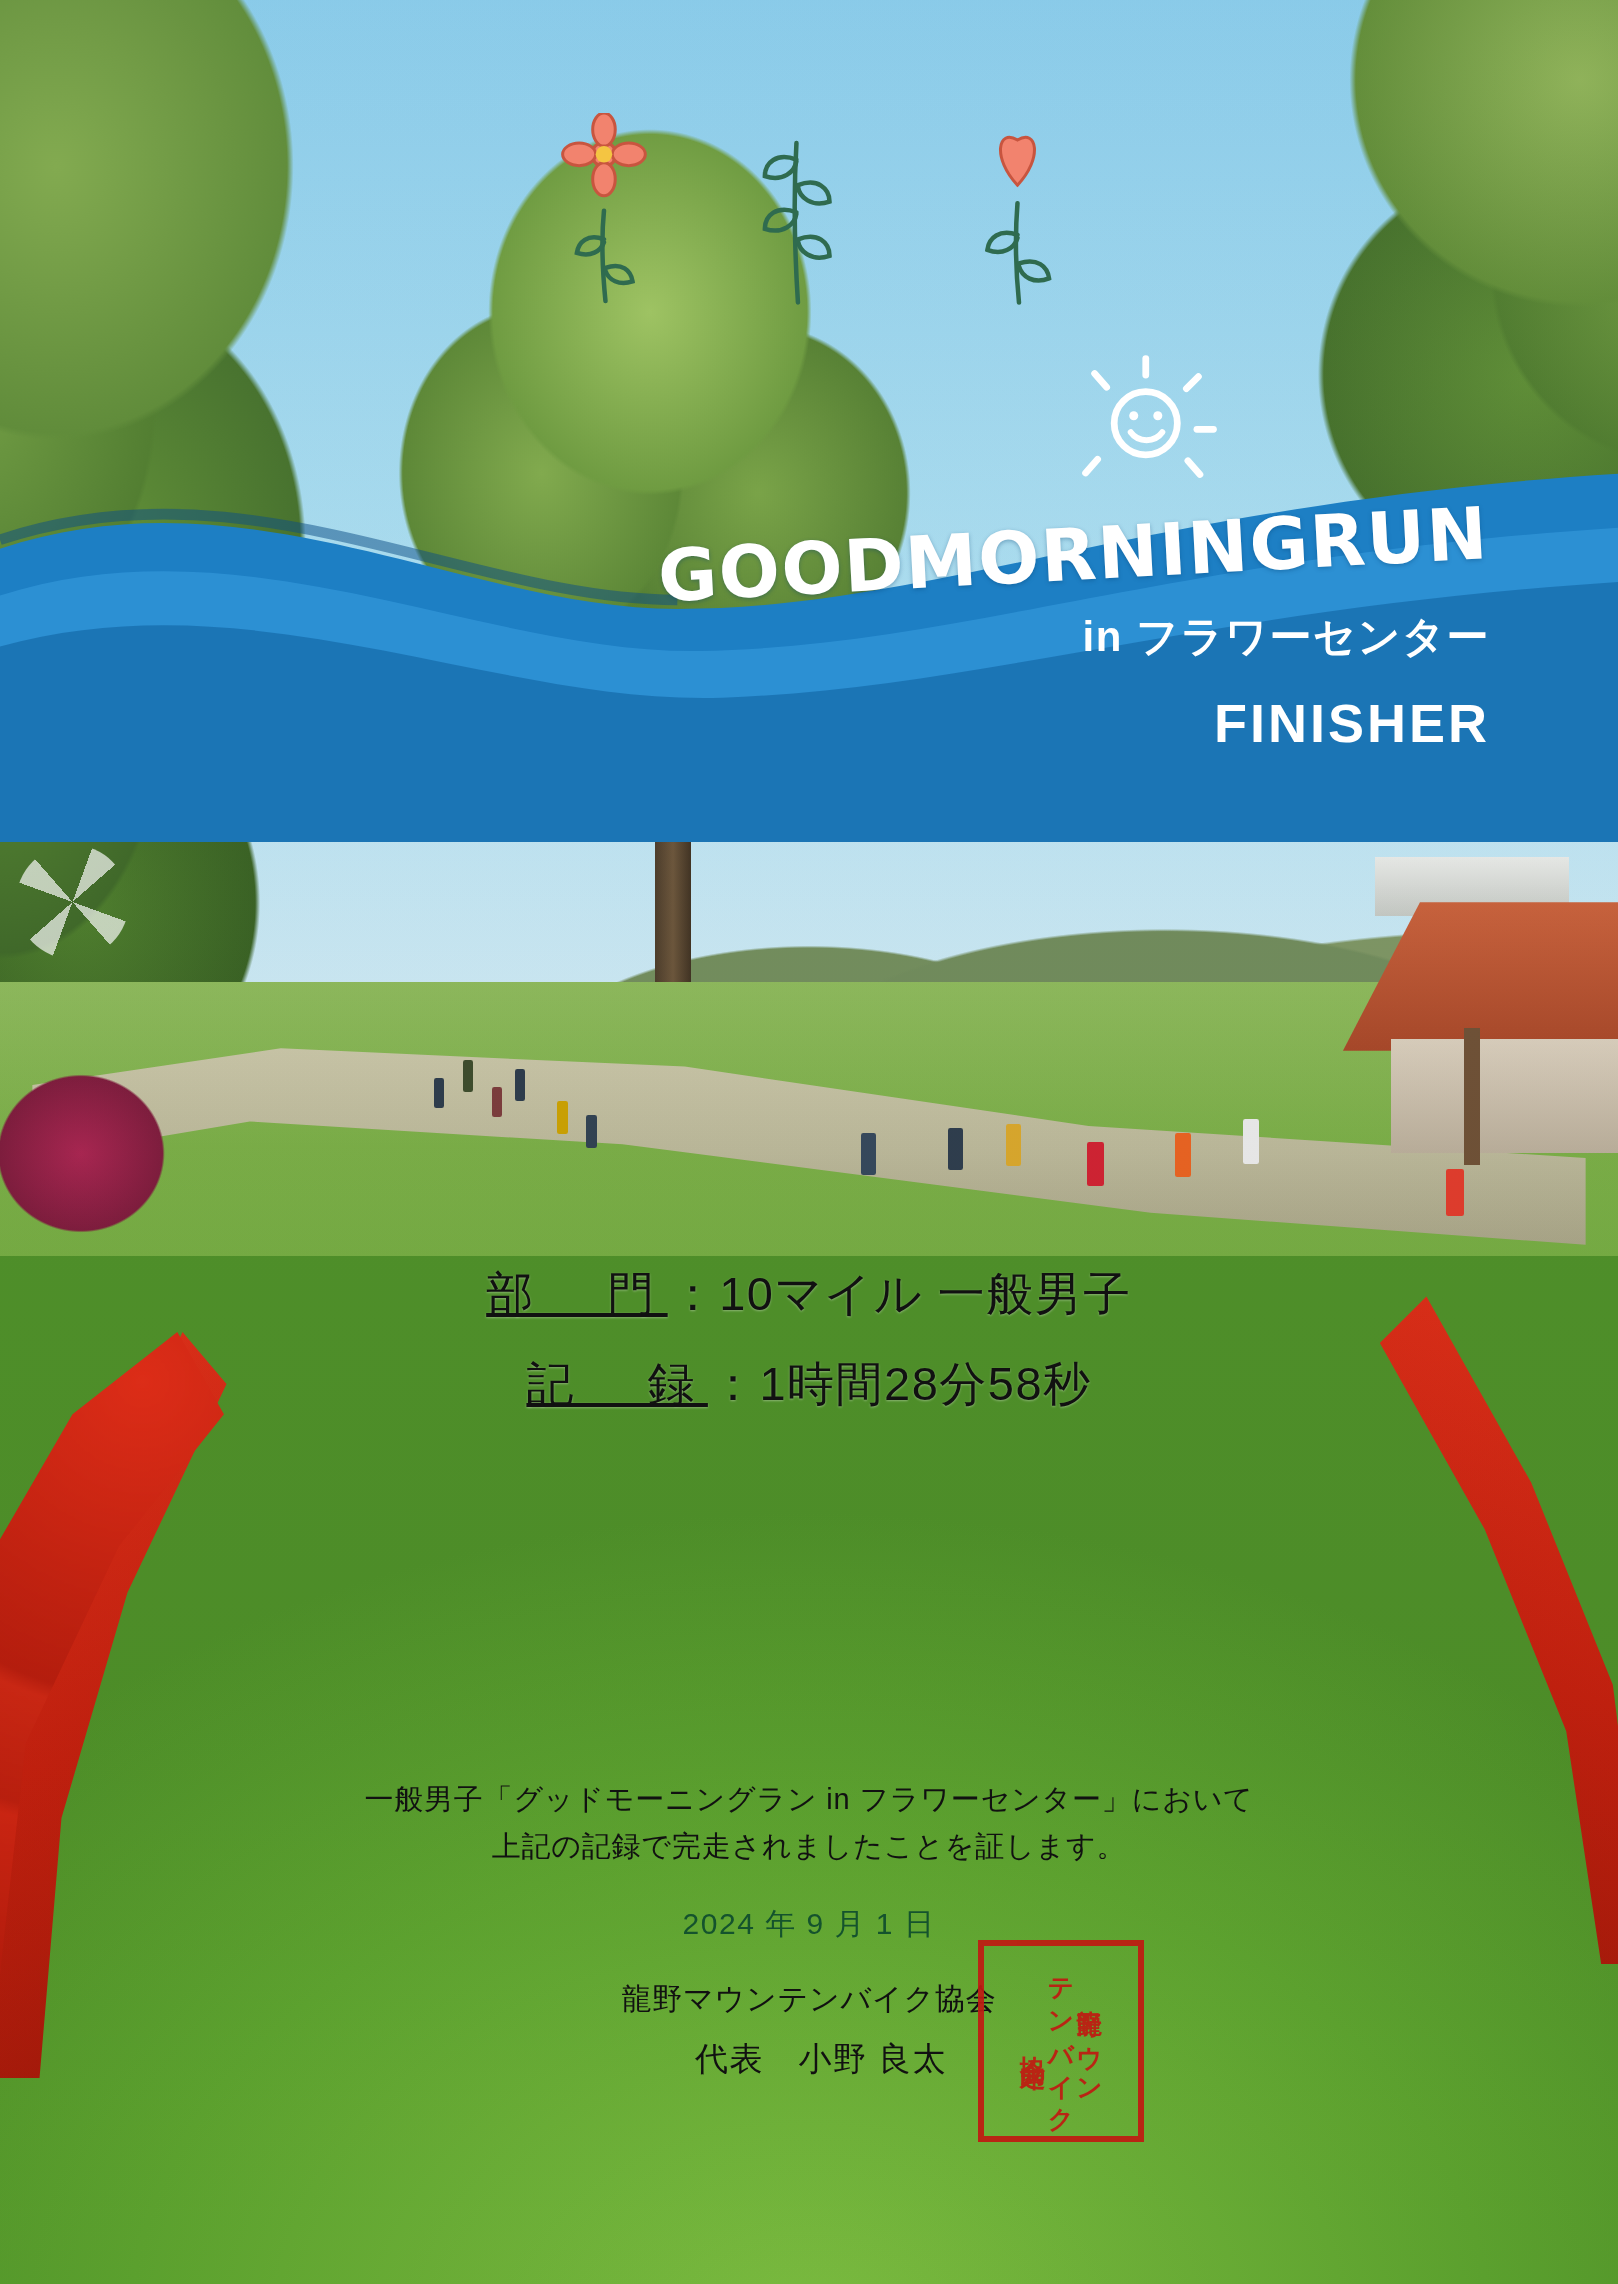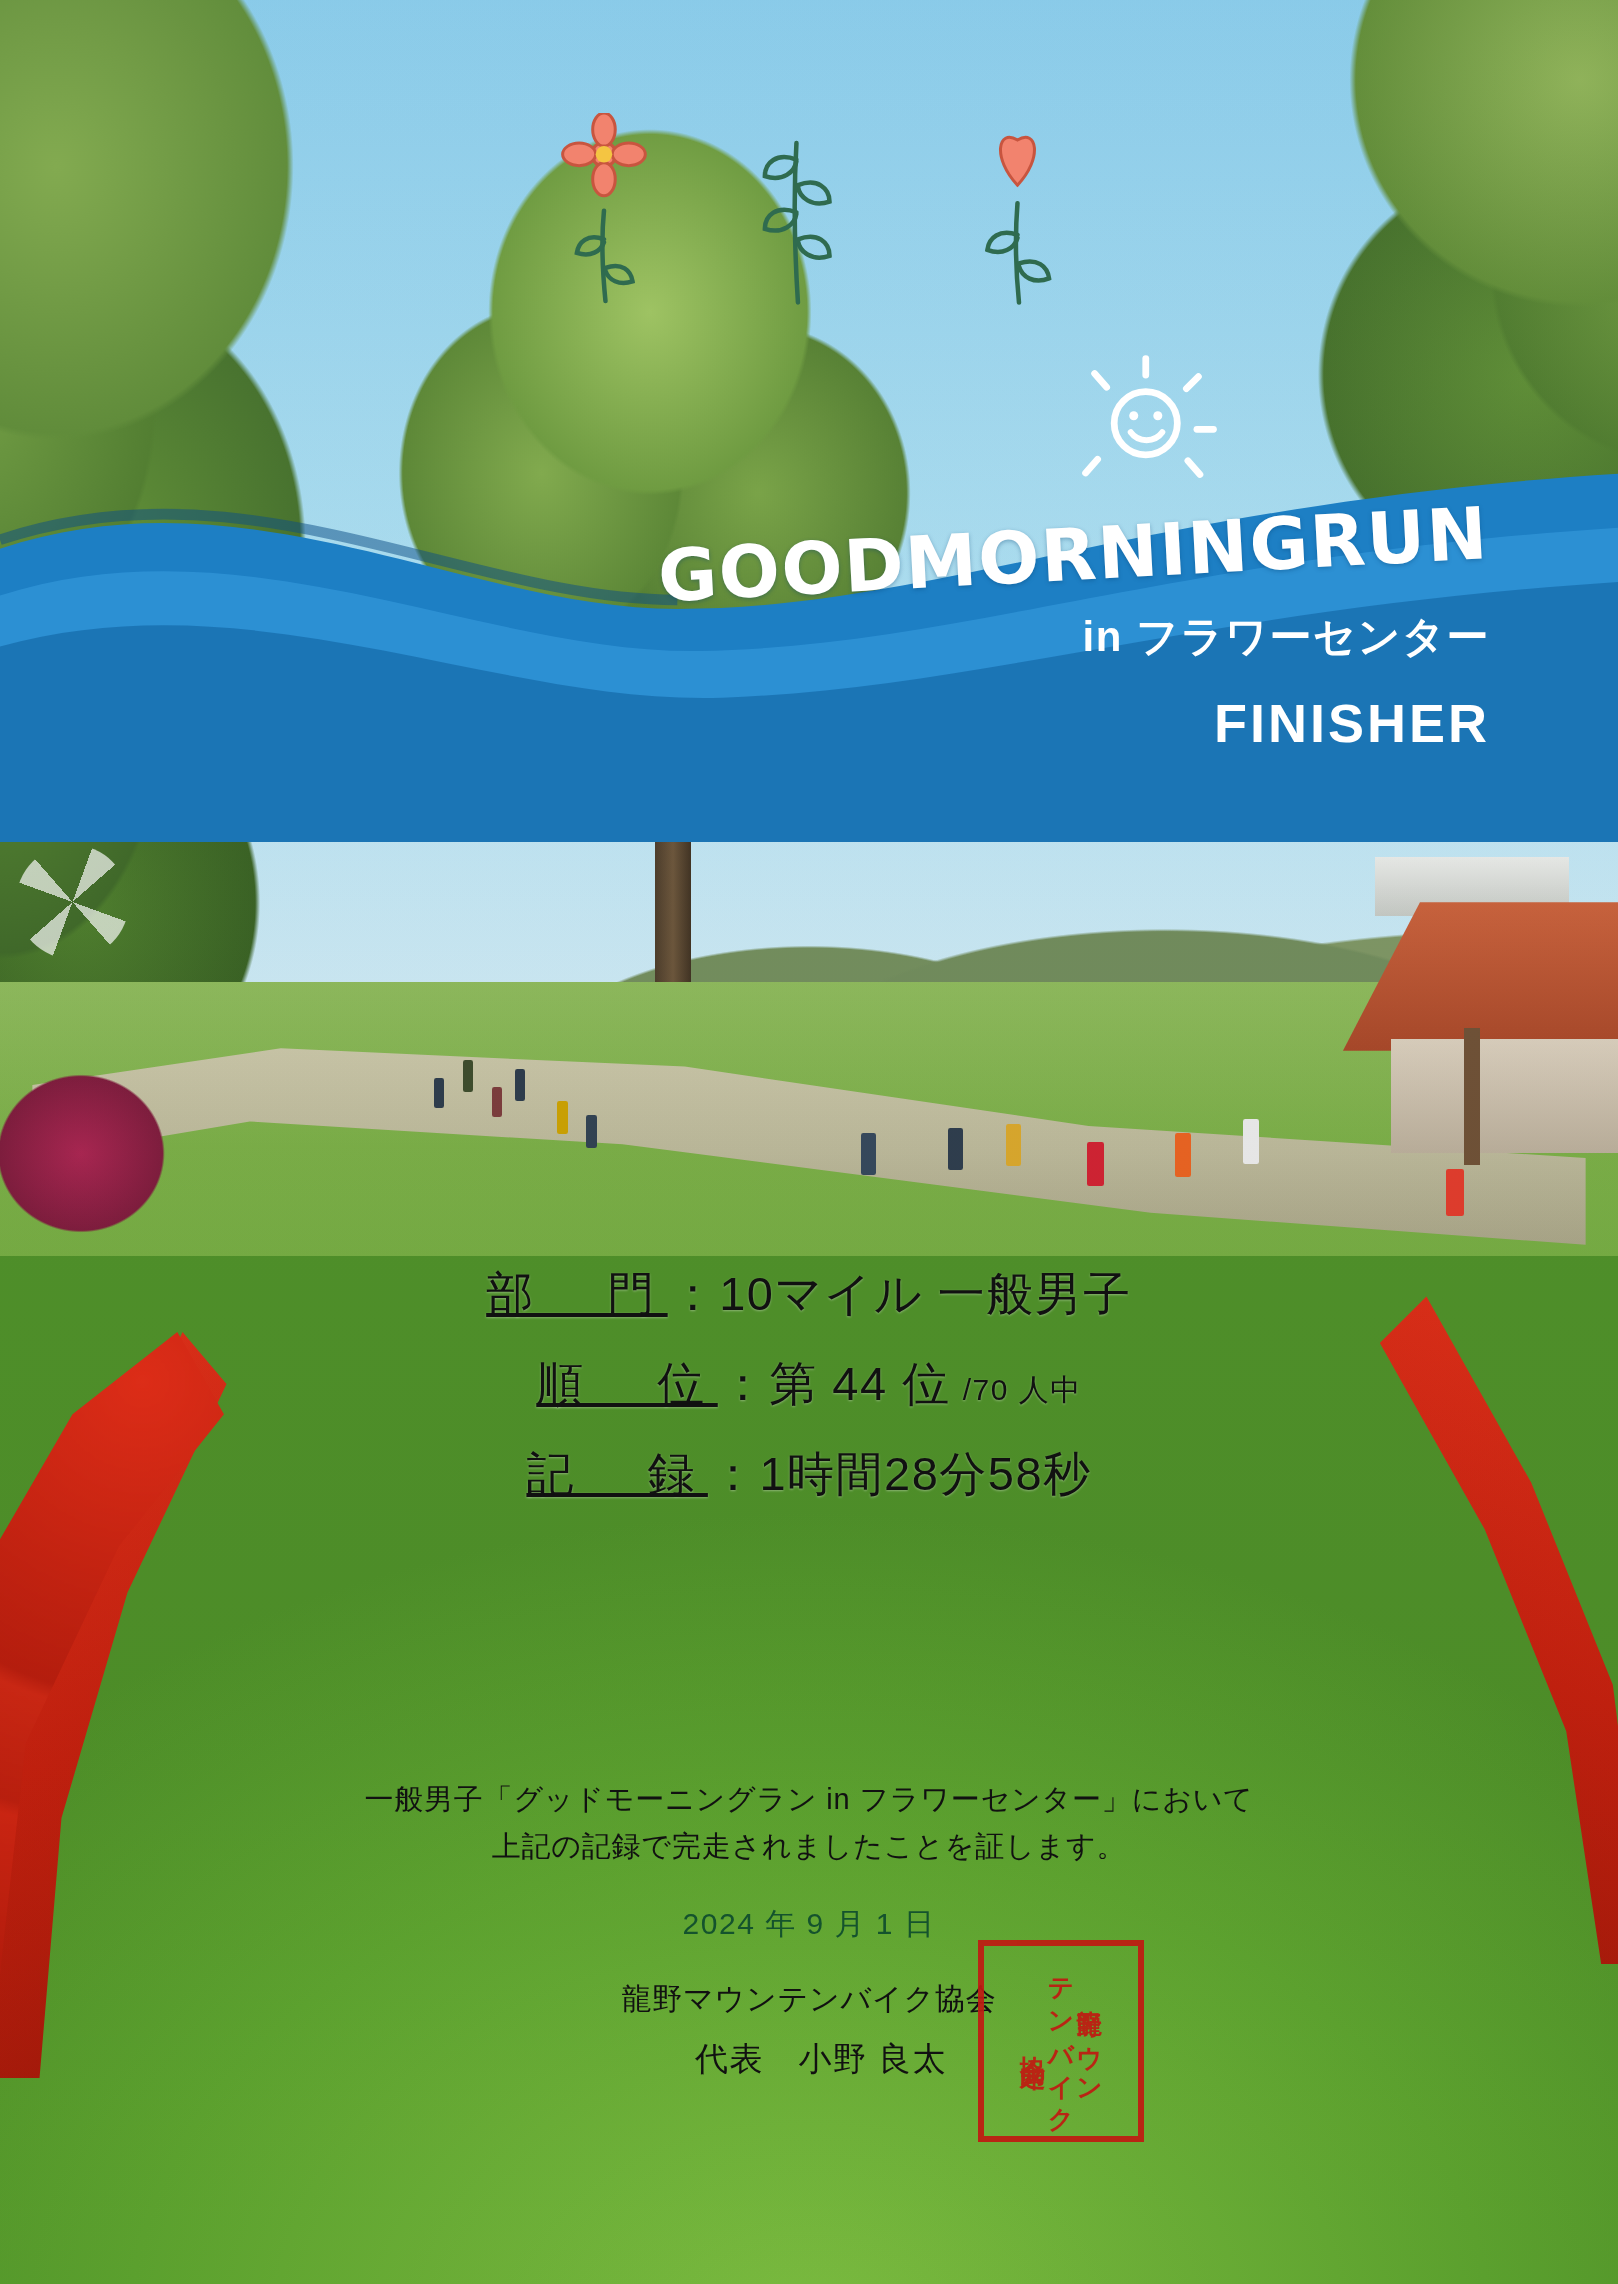--- a/index.html
+++ b/index.html
@@ -398,23 +398,20 @@
     <div class="logo-line">GOODMORNINGRUN</div>
     <div class="subtitle">in フラワーセンター</div>
     <div class="finisher">FINISHER</div>
   </div>
 
   <div class="result">
     <div class="result-row">
       <span class="lbl">部　門</span><span class="sep">：</span><span>10マイル 一般男子</span>
     </div>
     <div class="result-row">
-      <span class="lbl">順　位</span><span class="sep">：</span><span>第 44 位</span><span class="small-sup">/70 人中</span>
-    </div>
-    <div class="result-row">
       <span class="lbl">記　録</span><span class="sep">：</span><span>1時間28分58秒</span>
     </div>
   </div>
 
   <div class="statement">
     <span>一般男子「グッドモーニングラン in フラワーセンター」において</span>
     <span class="l2">上記の記録で完走されましたことを証します。</span>
   </div>
   <div class="date">2024 年 9 月 1 日</div>
 

